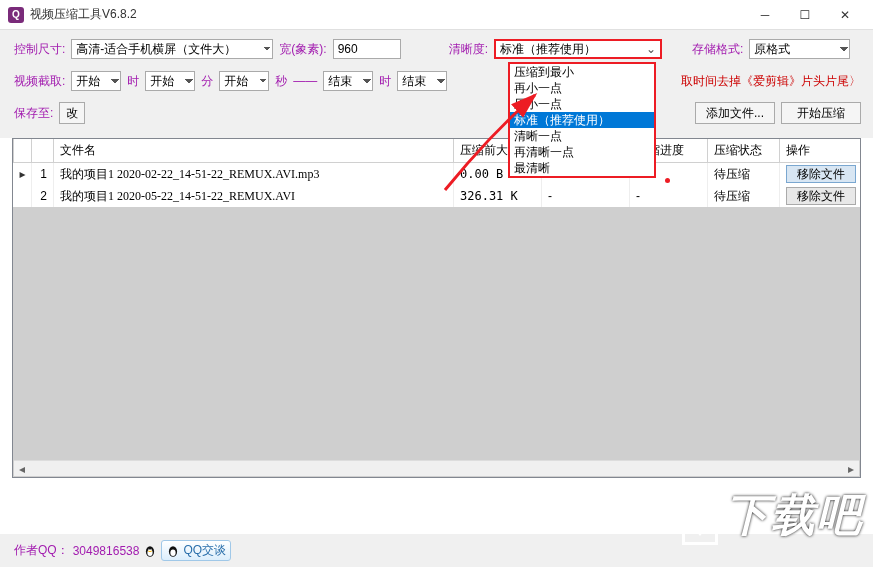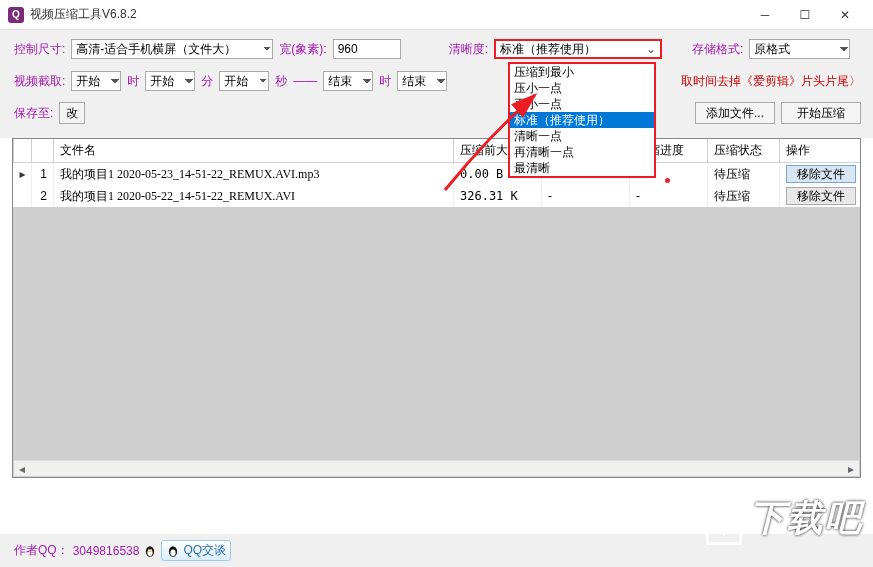--- a/index.html
+++ b/index.html
@@ -32,21 +32,21 @@
 .row-indicator { width: 16px; text-align: center; color: #333; }
 .remove-btn { display: inline-block; width: 70px; height: 18px; border: 1px solid #aaa; background: #e8e8e8; text-align: center; line-height: 16px; cursor: pointer; }
 .remove-btn.active { background: #d8e6f3; border-color: #7aa7d0; }
 .table-body-bg { background: #cfcfcf; position: absolute; left: 0; right: 0; bottom: 0; top: 68px; }
 
 .footer { position: absolute; bottom: 0; left: 0; right: 0; padding: 6px 14px; display: flex; align-items: center; gap: 4px; background: #f0f0f0; }
 .qq-btn { display: inline-flex; align-items: center; gap: 3px; border: 1px solid #a0c8e8; background: linear-gradient(#fff,#dceefc); border-radius: 3px; padding: 1px 4px; color: #2a6fab; cursor: pointer; }
 .qq-icon { width: 14px; height: 14px; }
 
 .watermark { position: absolute; right: 10px; bottom: 22px; color: #fff; text-shadow: 0 0 3px #000; pointer-events: none; }
-.watermark .big { font-size: 36px; font-weight: bold; letter-spacing: 2px; font-style: italic; }
+.watermark .big { font-size: 44px; font-weight: bold; letter-spacing: 2px; font-style: italic; }
 .watermark .small { font-size: 13px; letter-spacing: 1px; display: block; text-align: right; }
 .dl-icon { display: inline-block; width: 36px; height: 36px; border: 3px solid #fff; position: relative; vertical-align: middle; margin-right: 4px; }
 .dl-icon::before { content: ""; position: absolute; left: 50%; top: 4px; width: 6px; height: 12px; background: #fff; transform: translateX(-50%); }
 .dl-icon::after { content: ""; position: absolute; left: 50%; top: 14px; border-left: 8px solid transparent; border-right: 8px solid transparent; border-top: 10px solid #fff; transform: translateX(-50%); }
 
 .arrow { position: absolute; width: 160px; height: 110px; pointer-events: none; z-index: 20; }
 .red-dot { position: absolute; width: 5px; height: 5px; background: #ed1c24; border-radius: 50%; }
 
 .scrollbar-h { position: absolute; left: 1px; right: 1px; bottom: 1px; height: 16px; background: #f0f0f0; border-top: 1px solid #ddd; display: flex; align-items: center; }
 .scroll-arrow { width: 16px; height: 14px; display: flex; align-items: center; justify-content: center; color: #666; cursor: pointer; }
@@ -105,22 +105,22 @@
     <span class="label">保存至:</span>
     <button class="btn" style="width:26px;padding:0">改</button>
     <span style="flex:1"></span>
     <button class="btn" style="width:80px">添加文件...</button>
     <button class="btn" style="width:80px">开始压缩</button>
   </div>
 </div>
 
 <div class="dropdown-open" style="left:508px; top:62px; width:148px;">
   <div class="dd-item">压缩到最小</div>
+  <div class="dd-item">再小一点</div>
   <div class="dd-item">压小一点</div>
-  <div class="dd-item">再小一点</div>
   <div class="dd-item sel">标准（推荐使用）</div>
   <div class="dd-item">清晰一点</div>
   <div class="dd-item">再清晰一点</div>
   <div class="dd-item">最清晰</div>
 </div>
 
 <div class="table-wrap">
   <table>
     <colgroup>
       <col style="width:18px">
@@ -141,21 +141,21 @@
         <th>压缩后大小</th>
         <th>压缩进度</th>
         <th>压缩状态</th>
         <th>操作</th>
       </tr>
     </thead>
     <tbody>
       <tr class="data">
         <td class="row-indicator">▸</td>
         <td style="text-align:right">1</td>
-        <td style="font-family:SimSun">我的项目1 2020-05-23_14-51-22_REMUX.AVI.mp3</td>
+        <td style="font-family:SimSun">我的项目1 2020-02-22_14-51-22_REMUX.AVI.mp3</td>
         <td style="font-family:Consolas,monospace">0.00 B</td>
         <td>-</td>
         <td>-</td>
         <td>待压缩</td>
         <td><span class="remove-btn active">移除文件</span></td>
       </tr>
       <tr class="data">
         <td class="row-indicator"></td>
         <td style="text-align:right">2</td>
         <td style="font-family:SimSun">我的项目1 2020-05-22_14-51-22_REMUX.AVI</td>

